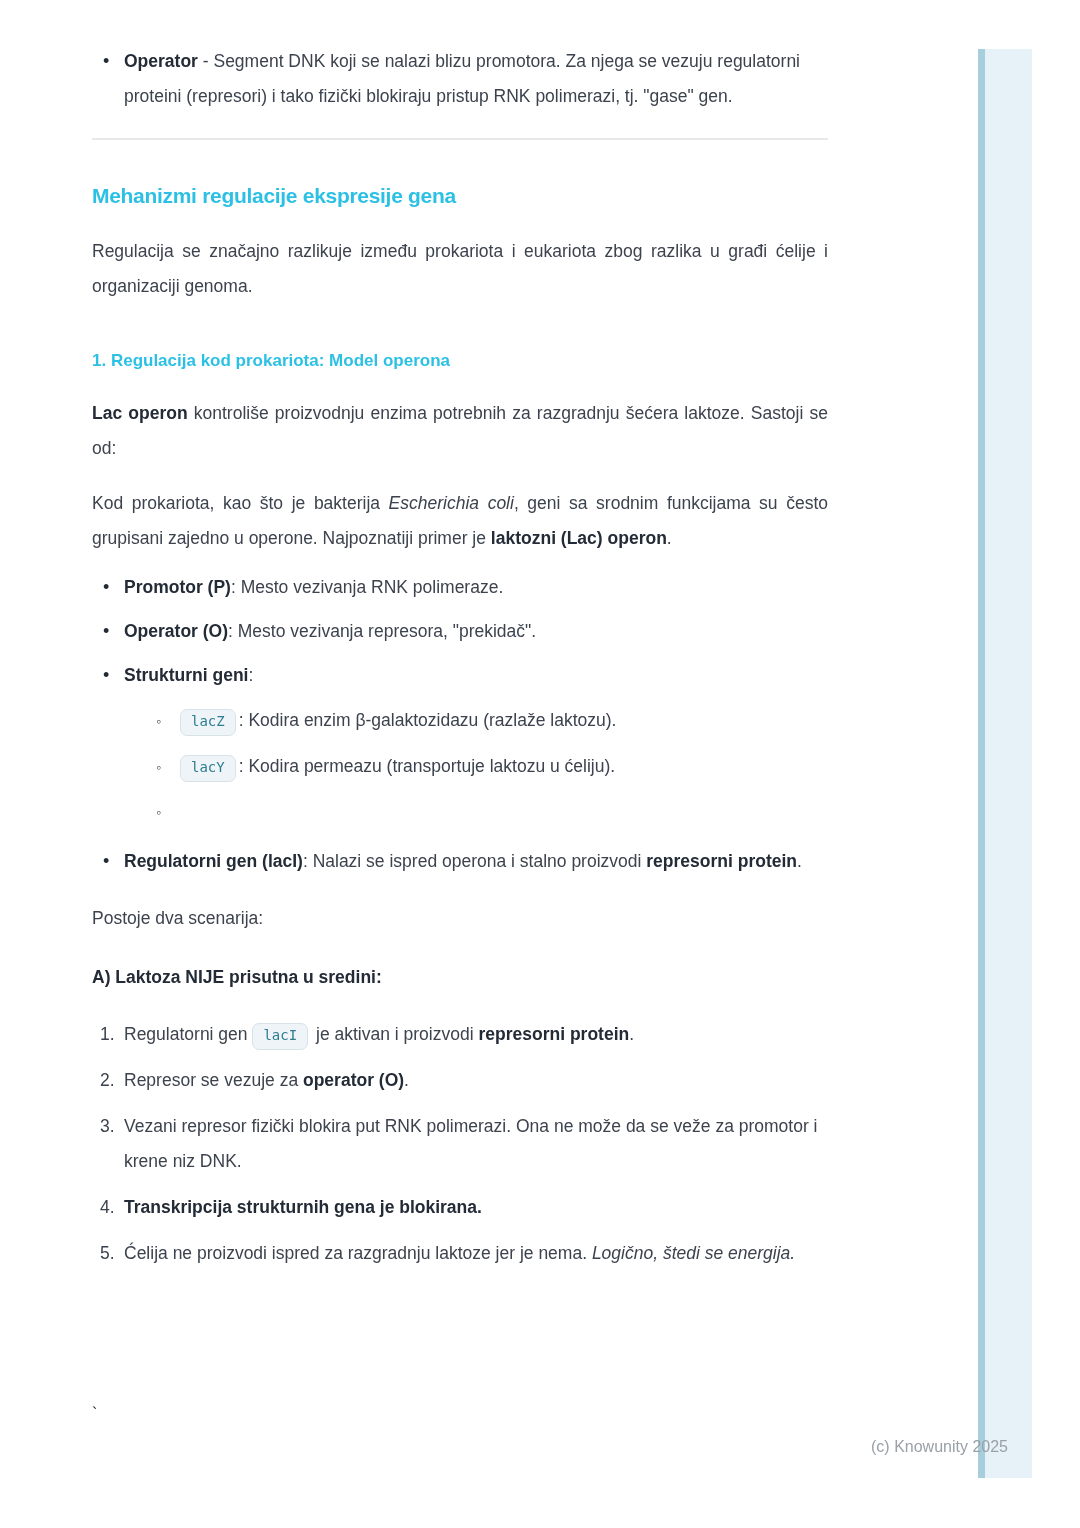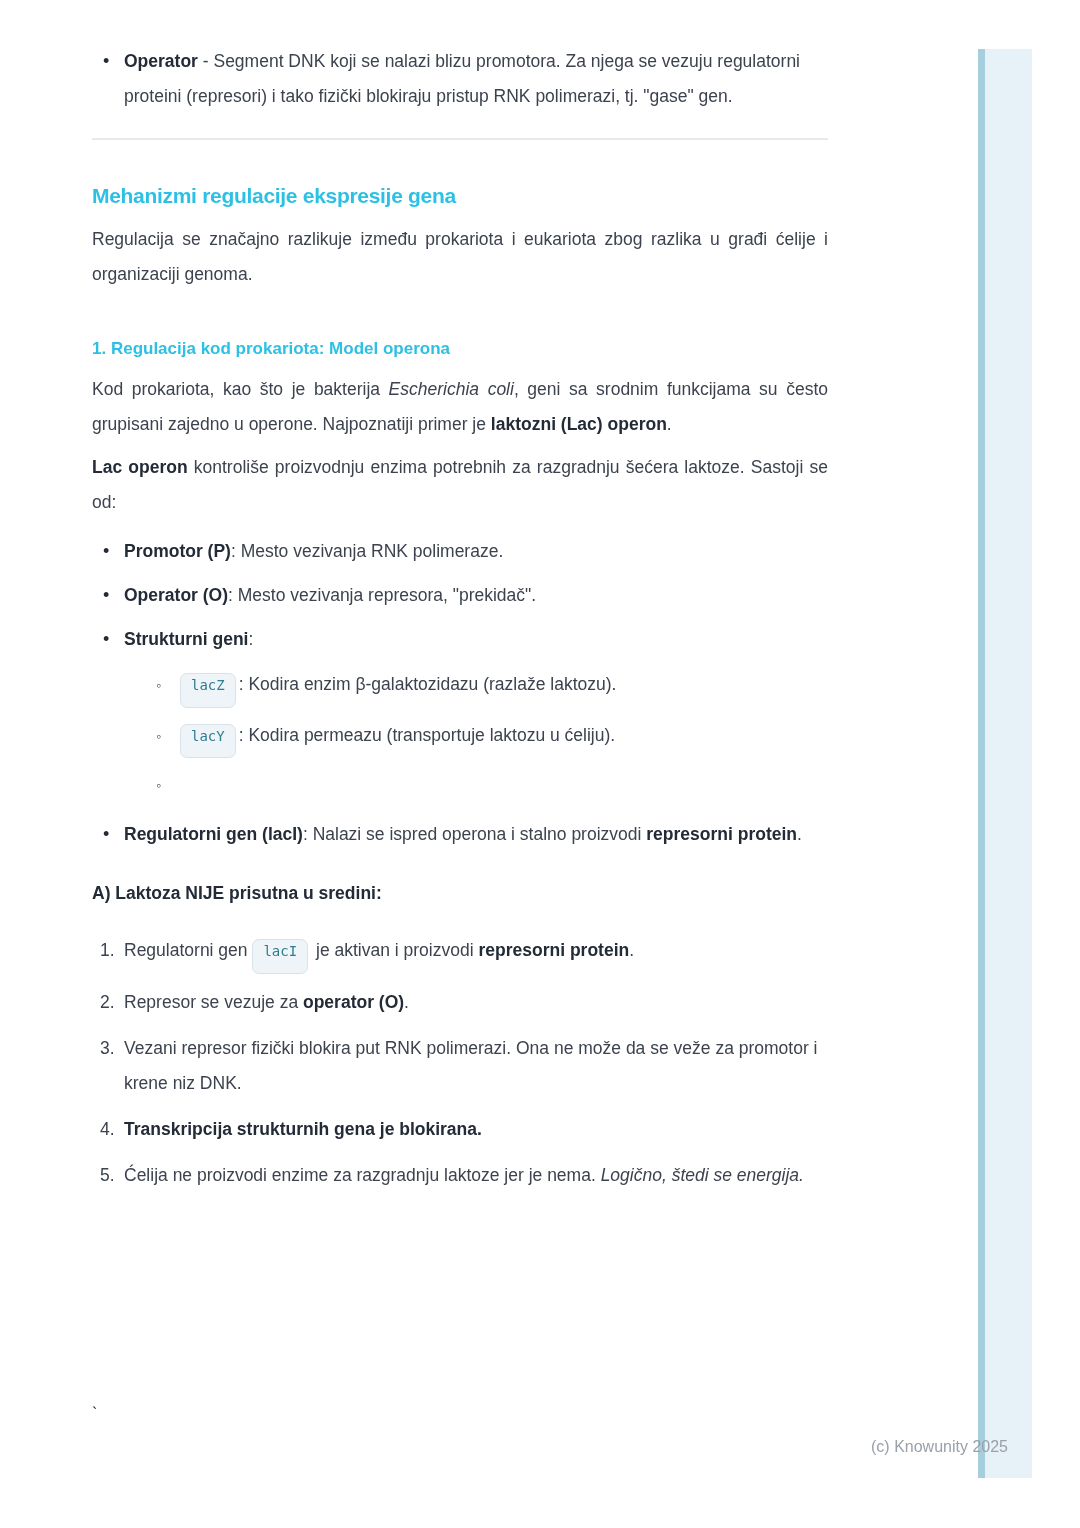--- a/index.html
+++ b/index.html
@@ -58,21 +58,21 @@
     letter-spacing: -0.3px;
     color: var(--accent);
   }
   h2.subsection-title {
     margin-top: 42px;
     font-size: 17px;
     line-height: 30px;
     font-weight: bold;
     color: var(--accent);
   }
-  p.body-par { margin-top: 8px; }
+  p.body-par { margin-top: 20px; }
   .just { text-align: justify; }
 
   
   .bli { display: flex; margin-bottom: 9px; }
   .bli:last-child { margin-bottom: 0; }
   .bmark {
     flex: 0 0 21px;
     margin-left: 11px;
     font-size: 18px;
     color: var(--text-bold);
@@ -99,21 +99,21 @@
   .otext { flex: 1 1 auto; }
 
   .tag {
     font-family: "DejaVu Sans Mono", "Liberation Mono", monospace;
     font-size: 14px;
     line-height: 1.25;
     color: var(--code-text);
     background: var(--code-bg);
     border: 1.5px solid var(--code-border);
     border-radius: 7px;
-    padding: 3px 10px 12px;
+    padding: 3px 10px 4px;
     display: inline-block;
     margin-right: 3px;
     vertical-align: baseline;
   }
 
   .lead { margin-top: 22px; }
   .scenario-heading { margin-top: 24px; font-weight: bold; color: var(--text-bold); }
 
   .stray {
     position: absolute;
@@ -145,23 +145,23 @@
     </div>
 
     <hr class="divider">
 
     <h1 class="section-title">Mehanizmi regulacije ekspresije gena</h1>
 
     <p class="body-par just">Regulacija se značajno razlikuje između prokariota i eukariota zbog razlika u građi ćelije i organizaciji genoma.</p>
 
     <h2 class="subsection-title">1. Regulacija kod prokariota: Model operona</h2>
 
+    <p class="body-par just"><strong>Lac operon</strong><span> kontroliše proizvodnju enzima potrebnih za razgradnju šećera laktoze. Sastoji se od:</span></p>
+
     <p class="body-par just"><span>Kod prokariota, kao što je bakterija </span><em>Escherichia coli</em><span>, geni sa srodnim funkcijama su često grupisani zajedno u operone. Najpoznatiji primer je </span><strong>laktozni (Lac) operon</strong><span>.</span></p>
-
-    <p class="body-par just"><strong>Lac operon</strong><span> kontroliše proizvodnju enzima potrebnih za razgradnju šećera laktoze. Sastoji se od:</span></p>
 
     <div class="main-list">
 
       <div class="bli">
         <span class="bmark">•</span>
         <div class="btext"><strong>Promotor (P)</strong><span>: Mesto vezivanja RNK polimeraze.</span></div>
       </div>
 
       <div class="bli">
         <span class="bmark">•</span>
@@ -188,20 +188,21 @@
         </div>
       </div>
 
       <div class="bli" style="margin-top:14px;">
         <span class="bmark">•</span>
         <div class="btext"><strong>Regulatorni gen (lacI)</strong><span>: Nalazi se ispred operona i stalno proizvodi </span><strong>represorni protein</strong><span>.</span></div>
       </div>
 
     </div>
 
+    <p class="lead">Postoje dva scenarija:</p>
 
     <p class="scenario-heading">A) Laktoza NIJE prisutna u sredini:</p>
 
     <div class="olist">
 
       <div class="oli">
         <span class="onum">1.</span>
         <div class="otext"><span>Regulatorni gen </span><span class="tag">lacI</span><span> je aktivan i proizvodi </span><strong>represorni protein</strong><span>.</span></div>
       </div>
 
@@ -215,21 +216,21 @@
         <div class="otext">Vezani represor fizički blokira put RNK polimerazi. Ona ne može da se veže za promotor i krene niz DNK.</div>
       </div>
 
       <div class="oli">
         <span class="onum">4.</span>
         <div class="otext"><strong>Transkripcija strukturnih gena je blokirana.</strong></div>
       </div>
 
       <div class="oli">
         <span class="onum">5.</span>
-        <div class="otext"><span>Ćelija ne proizvodi enzime za razgradnju laktoze jer je nema. </span><em>Logično, štedi se energija.</em></div>
+        <div class="otext"><span>Ćelija ne proizvodi ispred za razgradnju laktoze jer je nema. </span><em>Logično, štedi se energija.</em></div>
       </div>
 
     </div>
 
   </div>
 
   <div class="stray">`</div>
 
   <div class="footer">(c) Knowunity 2025</div>
 

